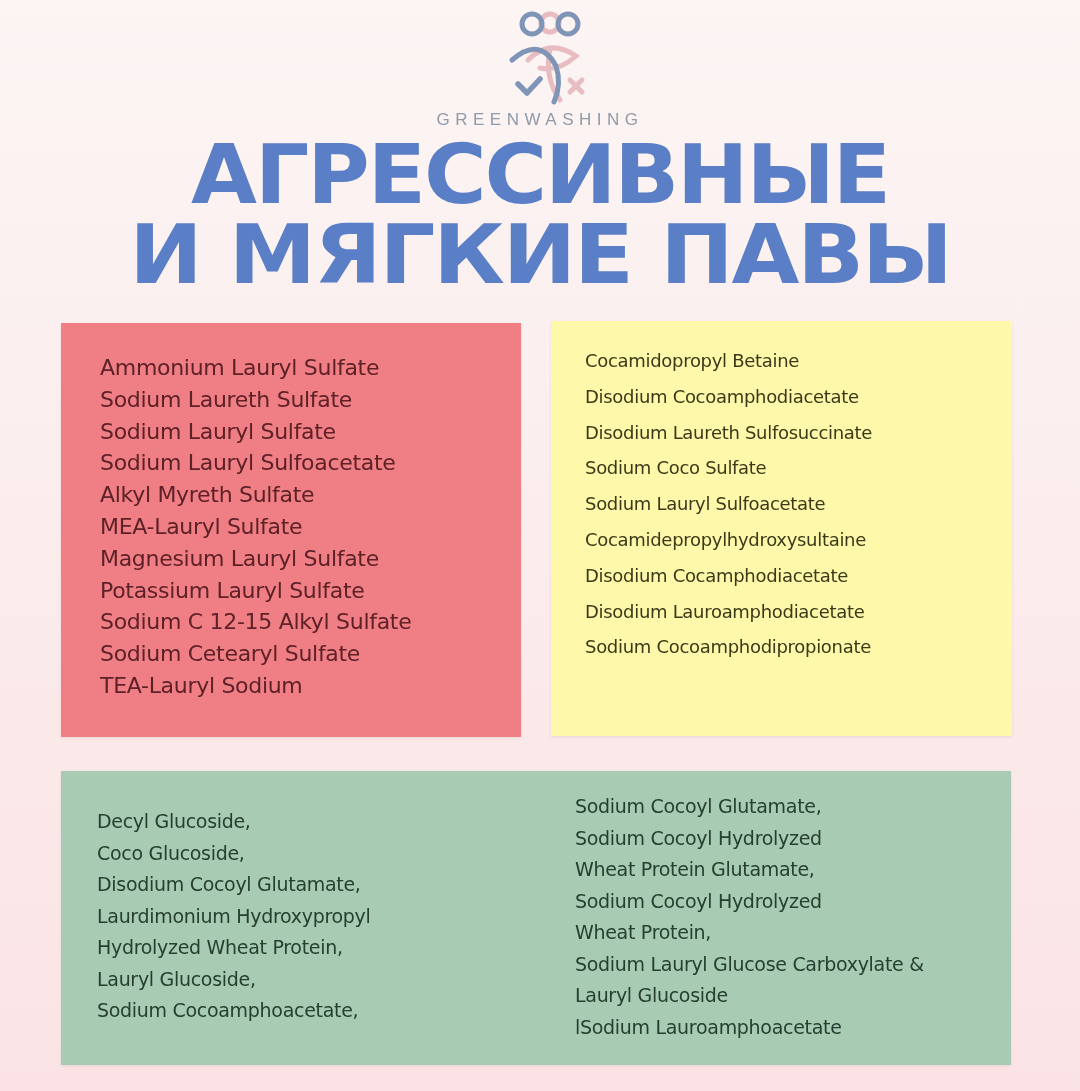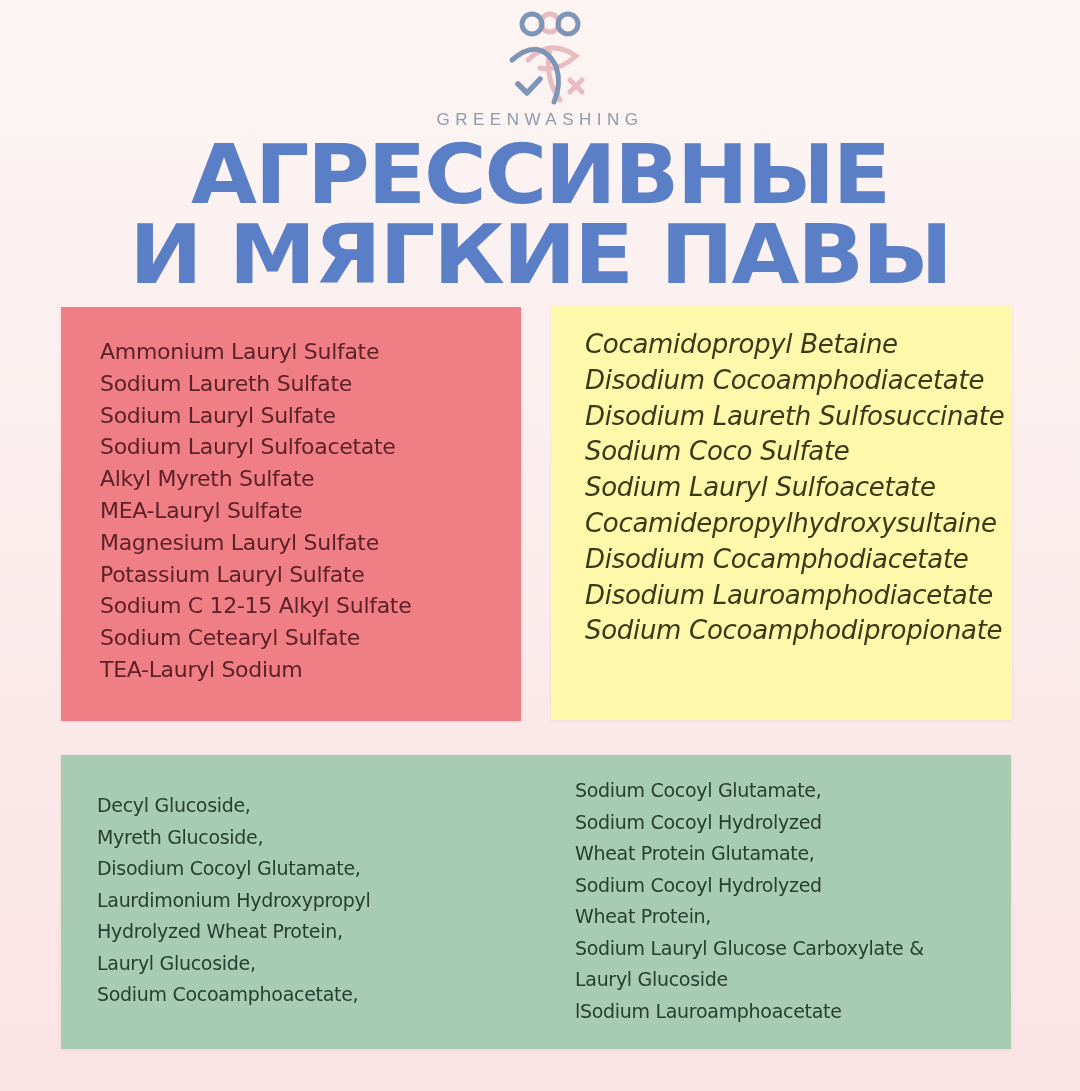--- a/index.html
+++ b/index.html
@@ -13,29 +13,29 @@
     position: absolute; left: 0; width: 1080px; top: 110px; text-align: center;
     font-size: 17px; letter-spacing: 5.5px; color: #8f9aaa; font-weight: 400;
   }
   .title {
     position: absolute; left: 0; width: 1080px; text-align: center;
     color: #5b7fc6; font-weight: 900; font-family: "DejaVu Sans", sans-serif;
     line-height: 1; letter-spacing: -2px;
   }
   .title.l1 { top: 134px; font-size: 82px; transform: scaleX(1.04); }
   .title.l2 { top: 214px; font-size: 82px; transform: scaleX(1.07); }
-  .box { position: absolute; box-shadow: 0 1px 3px rgba(0,0,0,0.08); }
+  .box { position: absolute; box-shadow: 0 1px 3px rgba(0,0,0,0.08); margin-top: 16px; }
   .box-red { left: 61px; top: 307px; width: 460px; height: 414px; background: #ef7f84; }
   .box-yellow { left: 551px; top: 305px; width: 461px; height: 415px; background: #fef8ab; }
   .box-green { left: 61px; top: 755px; width: 950px; height: 294px; background: #a8cbb3; }
   .list { position: absolute; margin: 0; padding: 0; list-style: none;
     font-family: "DejaVu Sans", sans-serif; }
   .list li { white-space: nowrap; }
   .list-red { left: 39px; top: 29px; font-size: 22px; line-height: 31.8px; color: #5e2127; letter-spacing: -0.3px; }
-  .list-yellow { left: 34px; top: 22px; font-size: 26px; line-height: 35.8px; color: #3b3a18; letter-spacing: -0.3px; font-style: italic; }
+  .list-yellow { left: 34px; top: 22px; font-size: 18px; line-height: 35.8px; color: #3b3a18; letter-spacing: -0.3px; }
   .list-green-a { left: 36px; top: 35px; font-size: 19px; line-height: 31.5px; color: #263f30; letter-spacing: -0.3px; }
   .list-green-b { left: 514px; top: 20px; font-size: 19px; line-height: 31.5px; color: #263f30; letter-spacing: -0.3px; }
 </style>
 </head>
 <body>
 
 <svg class="logo" viewBox="0 0 100 100">
 
   <circle cx="50" cy="15" r="9" fill="none" stroke="#e8bcc0" stroke-width="5"></circle>
   <path d="M28 52 Q50 30 76 48 Q58 64 40 60" fill="none" stroke="#e8bcc0" stroke-width="5" stroke-linecap="round"></path>
@@ -78,21 +78,21 @@
     <li>Cocamidepropylhydroxysultaine</li>
     <li>Disodium Cocamphodiacetate</li>
     <li>Disodium Lauroamphodiacetate</li>
     <li>Sodium Cocoamphodipropionate</li>
   </ul>
 </div>
 
 <div class="box box-green">
   <ul class="list list-green-a">
     <li>Decyl Glucoside,</li>
-    <li>Myreth Glucoside,</li>
+    <li>Coco Glucoside,</li>
     <li>Disodium Cocoyl Glutamate,</li>
     <li>Laurdimonium Hydroxypropyl</li>
     <li>Hydrolyzed Wheat Protein,</li>
     <li>Lauryl Glucoside,</li>
     <li>Sodium Cocoamphoacetate,</li>
   </ul>
   <ul class="list list-green-b">
     <li>Sodium Cocoyl Glutamate,</li>
     <li>Sodium Cocoyl Hydrolyzed</li>
     <li>Wheat Protein Glutamate,</li>

